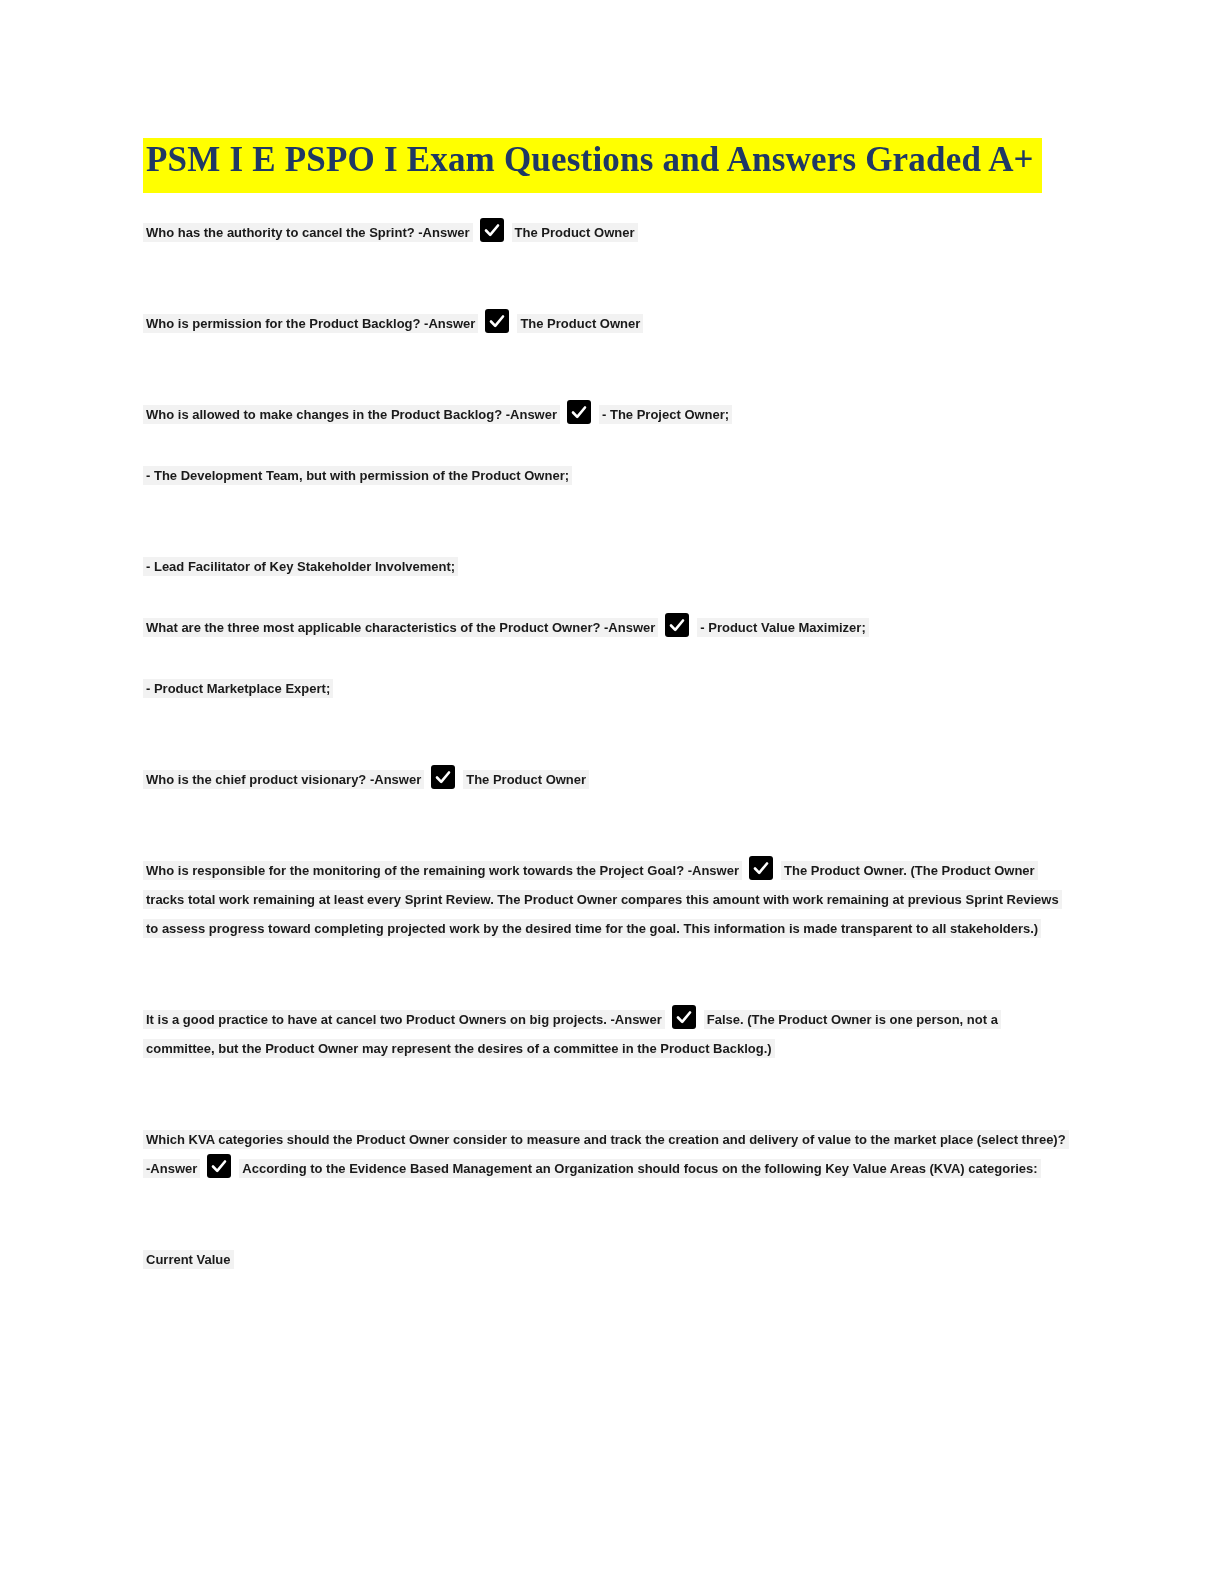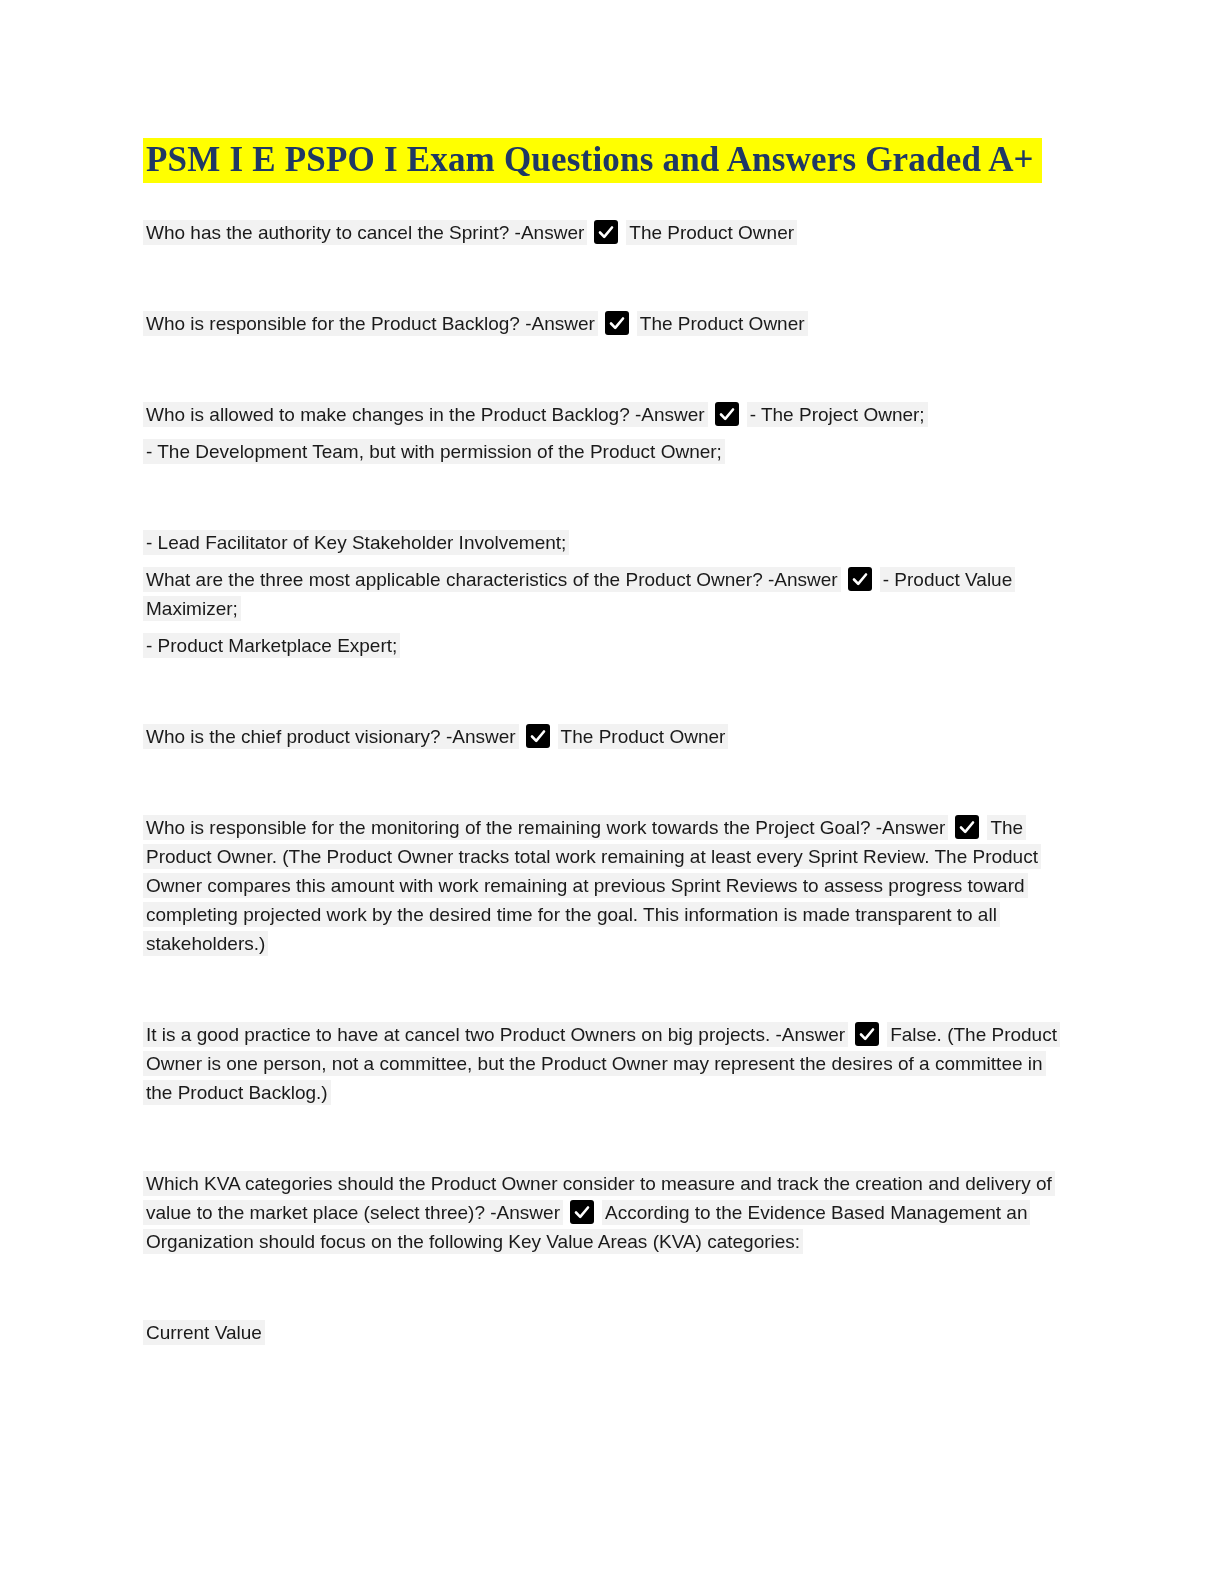--- a/index.html
+++ b/index.html
@@ -22,32 +22,33 @@
     margin: 0 0 36px 0;
     font-family: "Liberation Serif", serif;
     font-weight: bold;
     font-size: 35px;
     line-height: 1.25;
     letter-spacing: 0.2px;
   }
   h1.doc-title .title-hl {
     background: #ffff00;
     color: #1f3864;
-    padding: 2px 8px 4px 3px;
+    padding: 2px 8px 14px 3px;
   }
   .qa-block {
     margin: 0 0 62px 0;
   }
   .qa-block:last-child { margin-bottom: 18px; }
   .para {
     margin: 0;
-    font-size: 19px;
+    font-size: 13px;
     line-height: 29px;
+    font-weight: bold;
   }
-  .para + .para { margin-top: 8px; }
+  .para + .para { margin-top: 32px; }
   .hl {
     background: #f2f2f2;
     padding: 2px 3px;
     box-decoration-break: clone;
     -webkit-box-decoration-break: clone;
   }
   .check {
     display: inline-block;
     width: 24px;
     height: 24px;
@@ -64,21 +65,21 @@
   <h1 class="doc-title"><span class="title-hl">PSM I E PSPO I Exam Questions and Answers Graded A+</span></h1>
 
   <section class="qa-block">
     <p class="para"><span class="hl">Who has the authority to cancel the Sprint? -Answer</span><span class="check"><svg viewBox="0 0 24 24">
             <rect x="0" y="0" width="24" height="24" rx="3" fill="#000000"></rect>
             <path d="M6 12.5l4.2 4.3L18 7.5" stroke="#ffffff" stroke-width="2.6" fill="none" stroke-linecap="round" stroke-linejoin="round"></path>
           </svg></span><span class="hl">The Product Owner</span></p>
   </section>
 
   <section class="qa-block">
-    <p class="para"><span class="hl">Who is responsible for the Product Backlog? -Answer</span><span class="check"><svg viewBox="0 0 24 24">
+    <p class="para"><span class="hl">Who is permission for the Product Backlog? -Answer</span><span class="check"><svg viewBox="0 0 24 24">
             <rect x="0" y="0" width="24" height="24" rx="3" fill="#000000"></rect>
             <path d="M6 12.5l4.2 4.3L18 7.5" stroke="#ffffff" stroke-width="2.6" fill="none" stroke-linecap="round" stroke-linejoin="round"></path>
           </svg></span><span class="hl">The Product Owner</span></p>
   </section>
 
   <section class="qa-block">
     <p class="para"><span class="hl">Who is allowed to make changes in the Product Backlog? -Answer</span><span class="check"><svg viewBox="0 0 24 24">
             <rect x="0" y="0" width="24" height="24" rx="3" fill="#000000"></rect>
             <path d="M6 12.5l4.2 4.3L18 7.5" stroke="#ffffff" stroke-width="2.6" fill="none" stroke-linecap="round" stroke-linejoin="round"></path>
           </svg></span><span class="hl">- The Project Owner;</span></p>

